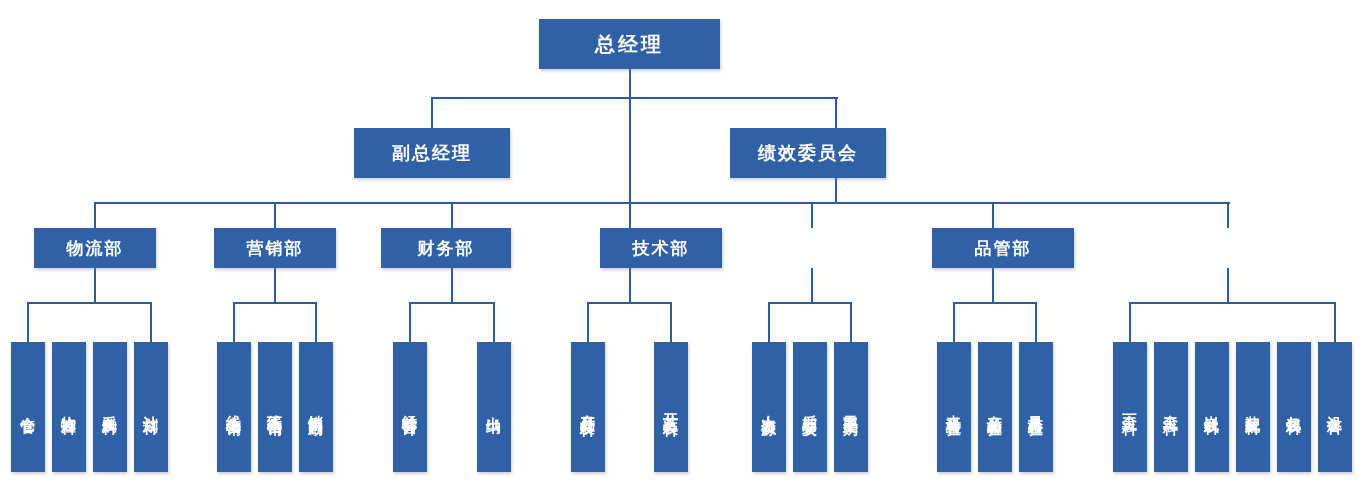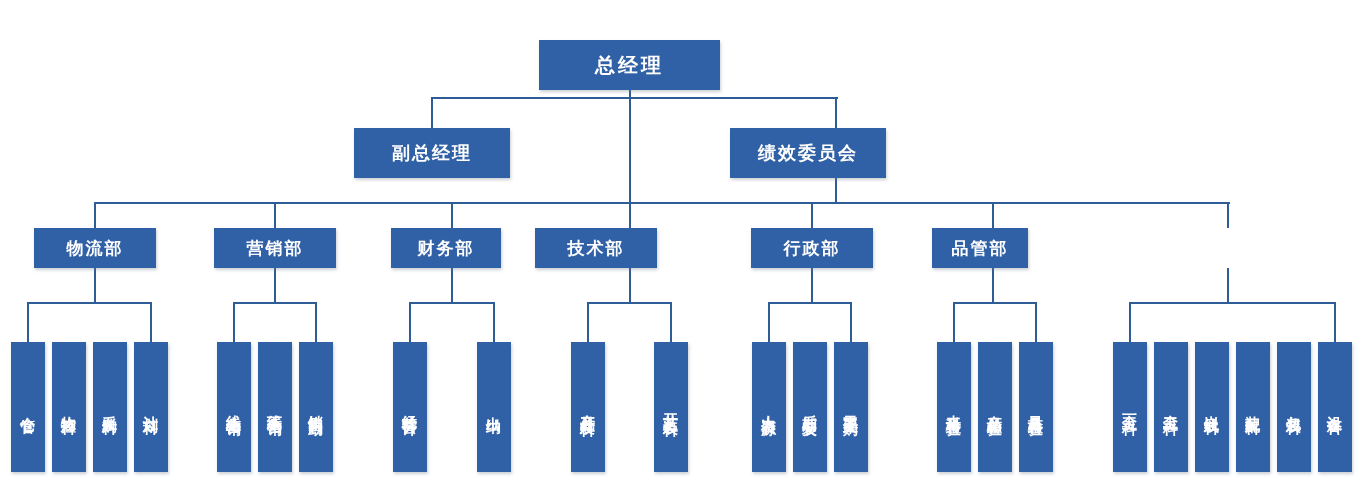--- a/index.html
+++ b/index.html
@@ -16,21 +16,21 @@
     background: #3060A6;
     color: #ffffff;
     display: flex;
     align-items: center;
     justify-content: center;
     font-weight: bold;
     text-align: center;
     box-shadow: 1px 2px 3px rgba(110,120,135,0.35);
     box-sizing: border-box;
   }
-  .node-l1 { font-size: 20px; letter-spacing: 3px; margin-top: 21px; }
+  .node-l1 { font-size: 20px; letter-spacing: 3px; }
   .node-l2 { font-size: 18px; letter-spacing: 2px; text-align: right; }
   .node-l3 { font-size: 17px; letter-spacing: 2px; }
   .node-v {
     font-size: 15px;
     writing-mode: vertical-rl;
     text-orientation: upright;
     letter-spacing: 2px;
     line-height: 1;
   }
   .line {
@@ -91,24 +91,23 @@
   <div class="line" style="left:1129px;top:302px;width:2px;height:40px"></div>
   <div class="line" style="left:1334px;top:302px;width:2px;height:40px"></div>
 
   <div class="node node-l1" style="left:539px;top:19px;width:181px;height:50px">总经理</div>
 
   <div class="node node-l2" style="left:354px;top:128px;width:156px;height:50px">副总经理</div>
   <div class="node node-l2" style="left:730px;top:128px;width:156px;height:50px">绩效委员会</div>
 
   <div class="node node-l3" style="left:214px;top:228px;width:122px;height:40px">营销部</div>
   <div class="node node-l3" style="left:34px;top:228px;width:122px;height:40px">物流部</div>
-  <div class="node node-l3" style="left:391px;top:228px;width:110px;height:40px">财务部</div>
-  <div class="node node-l3" style="left:535px;top:228px;width:122px;height:40px">技术部</div>
-  <div class="node node-l3" style="left:751px;top:228px;width:122px;height:40px">行政部</div>
-  <div class="node node-l3" style="left:932px;top:228px;width:96px;height:40px">品管部</div>
+  <div class="node node-l3" style="left:381px;top:228px;width:130px;height:40px">财务部</div>
+  <div class="node node-l3" style="left:600px;top:228px;width:122px;height:40px">技术部</div>
+  <div class="node node-l3" style="left:932px;top:228px;width:142px;height:40px">品管部</div>
 
   <div class="node node-v" style="left:11px;top:342px;width:34px;height:130px">仓管</div>
   <div class="node node-v" style="left:52px;top:342px;width:34px;height:130px">物控科</div>
   <div class="node node-v" style="left:93px;top:342px;width:34px;height:130px">采购科</div>
   <div class="node node-v" style="left:134px;top:342px;width:34px;height:130px">计划科</div>
 
   <div class="node node-v" style="left:217px;top:342px;width:34px;height:130px">线上营销</div>
   <div class="node node-v" style="left:258px;top:342px;width:34px;height:130px">线下营销</div>
   <div class="node node-v" style="left:299px;top:342px;width:34px;height:130px">销售内勤</div>
 

